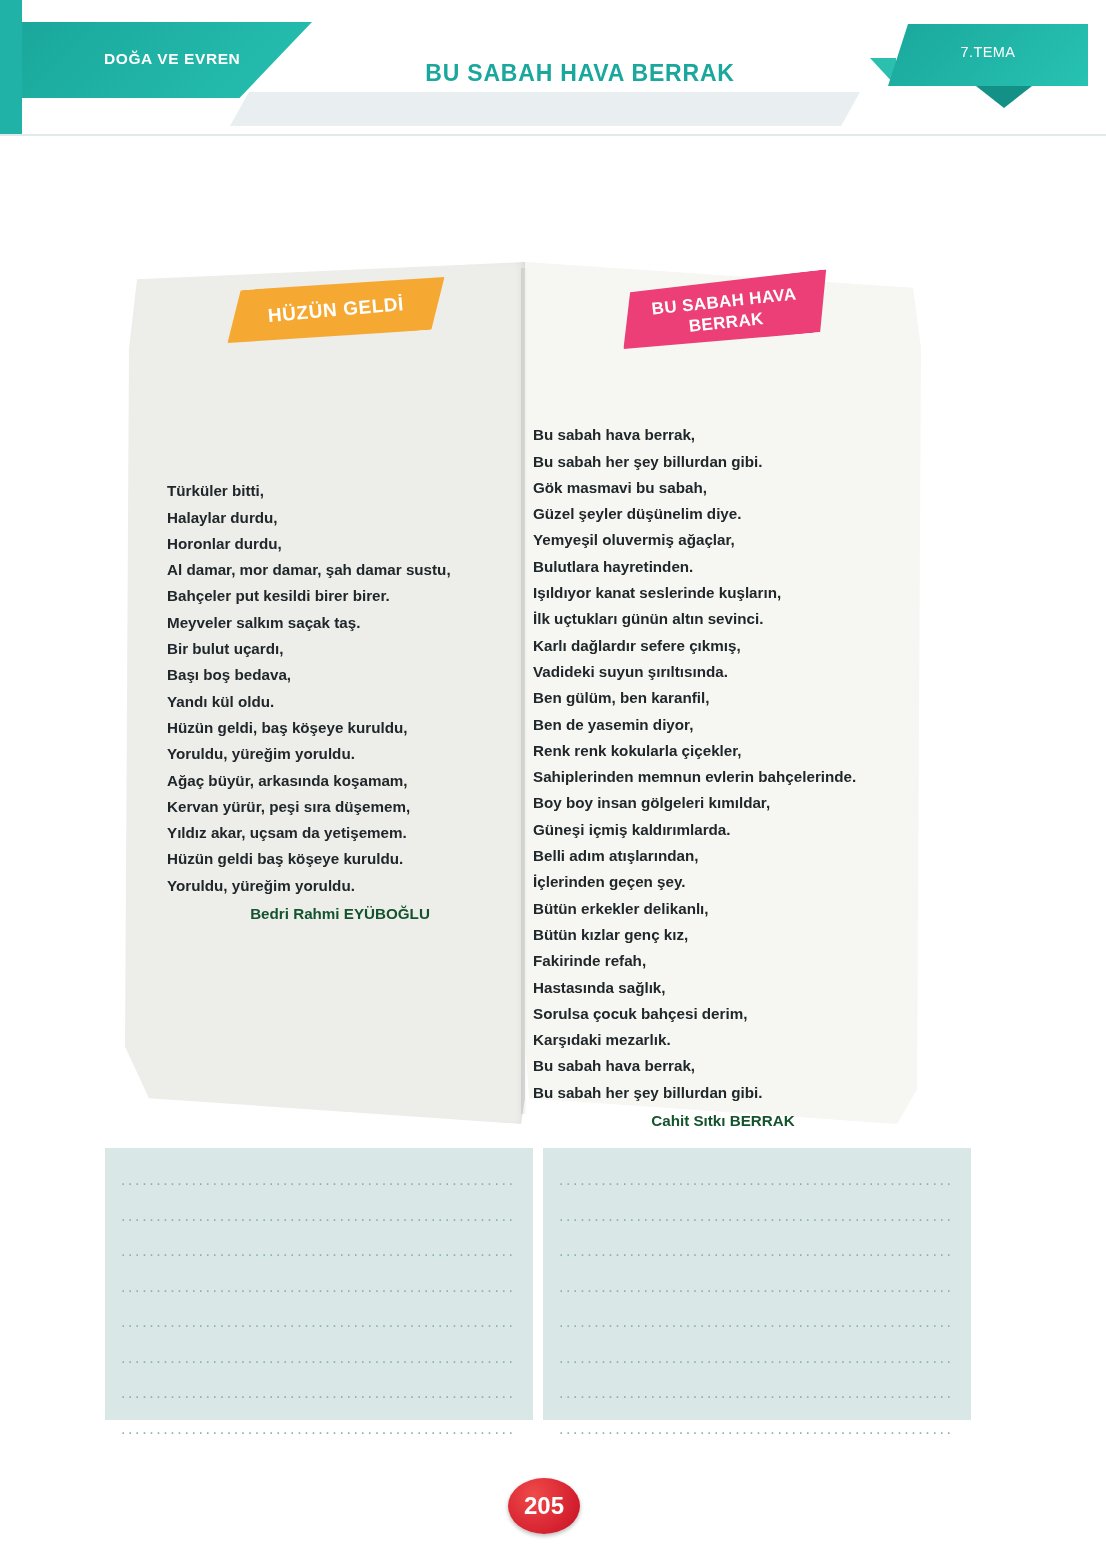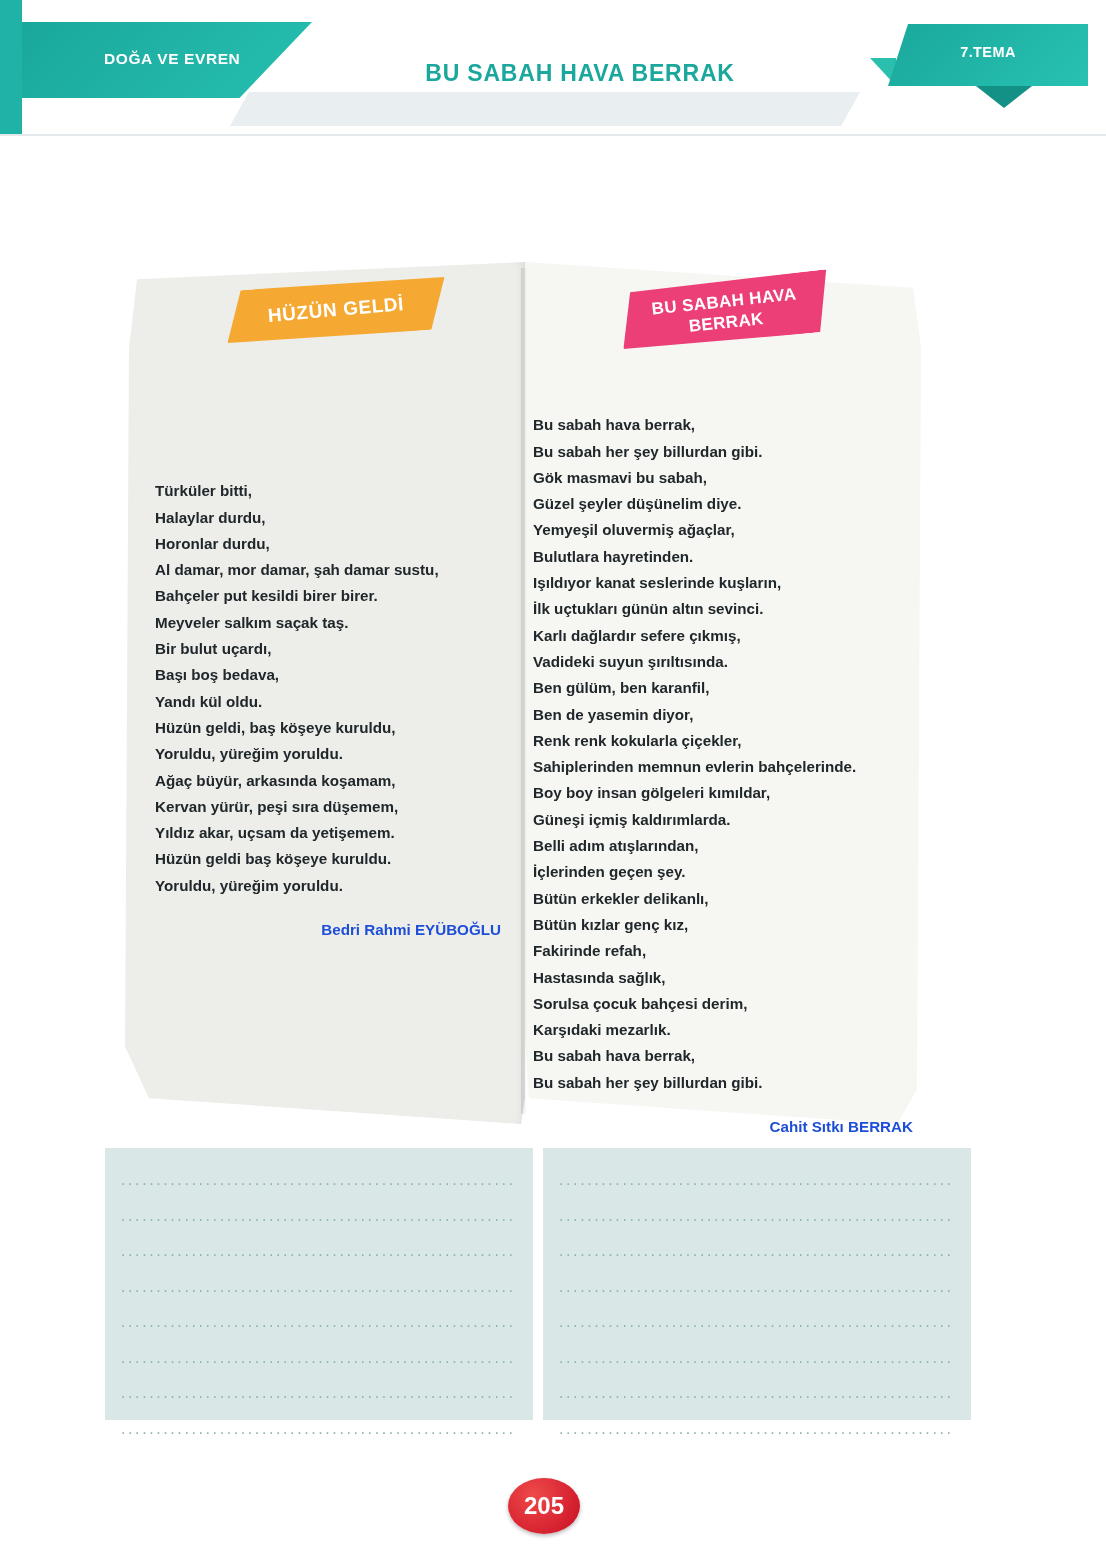--- a/index.html
+++ b/index.html
@@ -99,21 +99,21 @@
     background: #149186;
     clip-path: polygon(0 0, 100% 0, 50% 100%);
   }
   .tema-flag span {
     position: absolute;
     left: 0; top: 20px;
     width: 200px;
     text-align: center;
     color: #ffffff;
     font-size: 14.5px;
-    font-weight: bold;
+    font-weight: normal;
     letter-spacing: 0.4px;
   }
   .tema-flag .tail {
     position: absolute;
     left: -18px; top: 34px;
     width: 26px; height: 28px;
     background: #2bbfae;
     clip-path: polygon(0 0, 100% 0, 100% 100%);
   }
 
@@ -199,28 +199,28 @@
   }
 
   .poem {
     position: absolute;
     color: #20272b;
     font-size: 15.2px;
     font-weight: bold;
     line-height: 1.73;
     white-space: pre-line;
   }
-  .poem-left  { left: 30px;  top: 190px; width: 350px; }
-  .poem-right { left: 408px; top: 124px; width: 380px; }
+  .poem-left  { left: 42px;  top: 190px; width: 350px; }
+  .poem-right { left: 408px; top: 134px; width: 380px; }
   .author {
     display: block;
-    text-align: right;
-    margin-top: 18px;
-    font-weight: bold;
-    color: #1d4ed8;
+    text-align: center;
+    margin-top: 2px;
+    font-weight: bold;
+    color: #14532d;
   }
   .author-left { padding-right: 4px; }
 
   
   .ans {
     position: absolute;
     top: 1148px;
     width: 428px;
     height: 272px;
     background: #d9e8e6;

